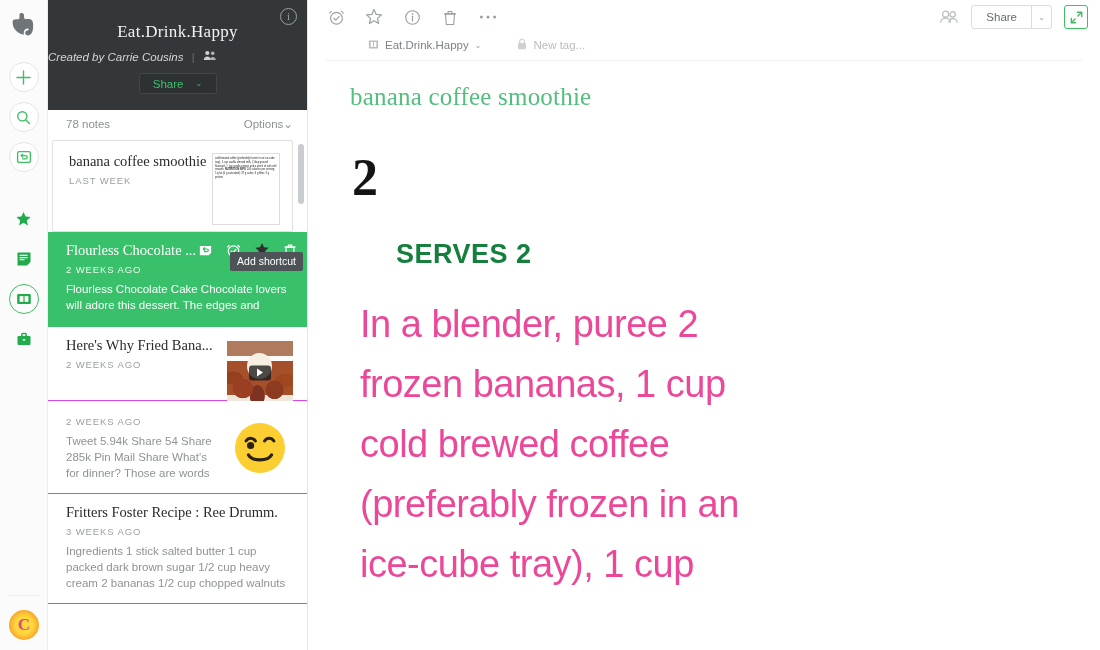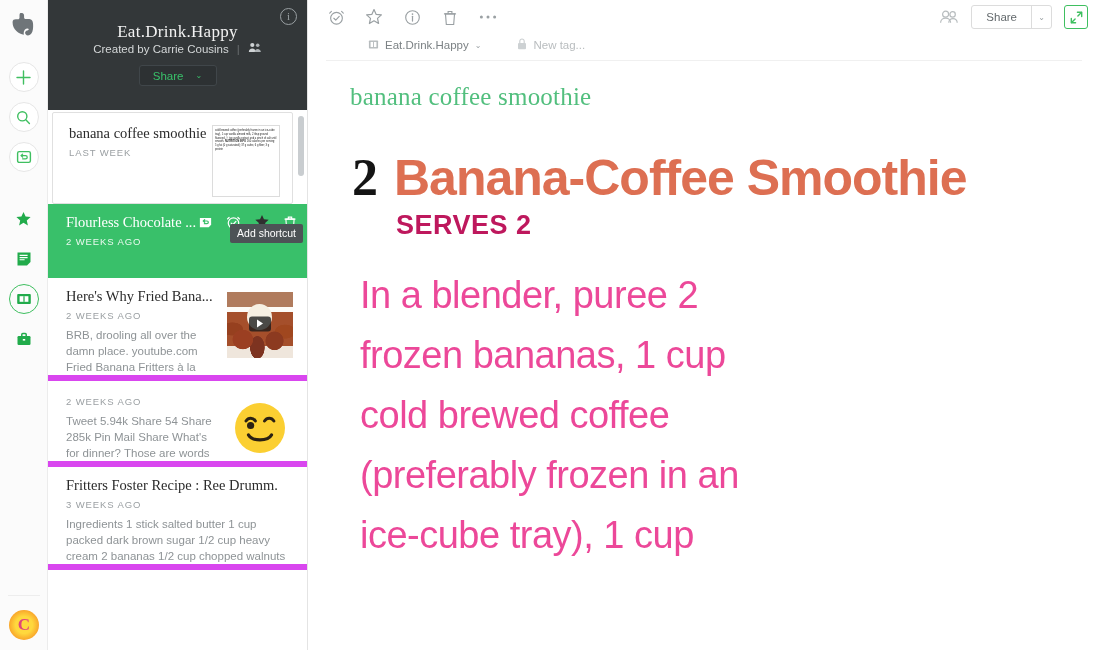--- a/index.html
+++ b/index.html
@@ -62,43 +62,43 @@
     width: 17px; height: 17px; border-radius: 50%;
     border: 1.4px solid #9aa0a3; color: #9aa0a3;
     font-size: 11px; line-height: 14px; text-align: center;
     font-family: "Liberation Serif", serif; cursor: pointer;
   }
   .nb-title {
     font-family: "Liberation Serif", serif;
     font-size: 17px; color: #f2f2f2; letter-spacing: .3px;
   }
   .nb-sub {
-    margin-top: 0; font-size: 11.5px; color: #d4d7d8;
-    display: flex; align-items: center; justify-content: center; gap: 8px;
+    margin-top: 8px; font-size: 11.5px; color: #d4d7d8;
+    display: flex; align-items: center; justify-content: flex-start; gap: 8px; font-style: italic;
   }
   .nb-sub .pipe { color: #6a6e70; }
   .nb-share {
     margin: 10px auto 0; width: 78px; height: 21px;
     background: #2d3133; border: 1px solid #40464a; border-radius: 3px;
     display: flex; align-items: center; justify-content: center;
     color: #39c06a; font-size: 11.5px; cursor: pointer; gap: 12px;
   }
   .nb-share .caret { font-size: 8px; }
 
   .list-toolbar {
     height: 28px; display: flex; align-items: center;
     justify-content: space-between; padding: 0 14px 0 18px;
     font-size: 11.5px; color: #8d9295; flex: 0 0 28px;
   }
   .list-toolbar .opt { cursor: pointer; }
 
   .notes { flex: 1 1 auto; position: relative; overflow: hidden; }
   .note {
     position: relative; background: #fff;
-    padding: 10px 14px 0 18px; border-bottom: 6px solid #d946ef;
+    padding: 10px 14px 12px 18px; border-bottom: 1px solid #d946ef;
     cursor: pointer; min-height: 74px;
   }
   .note.active-card {
     border: 1px solid #e0e0e0; border-radius: 2px;
     margin: 2px 14px 0 4px; padding: 12px 12px 14px 16px;
     min-height: 92px;
   }
   .note.selected {
     background: #39c06a; border: none; border-radius: 0;
     margin: 0; padding: 10px 10px 14px 18px; color: #fff;
@@ -217,21 +217,21 @@
   .scan-num {
     font-family: "Liberation Serif", serif; font-weight: bold;
     font-size: 52px; line-height: 50px; color: #141414;
   }
   .scan-title {
     font-family: "Liberation Sans", sans-serif; font-weight: bold;
     font-size: 50px; line-height: 51px; color: #dd6f52; letter-spacing: -1px;
   }
   .scan-serves {
     font-family: "Liberation Sans", sans-serif; font-weight: bold;
-    font-size: 27px; letter-spacing: .5px; margin: 6px 0 0 44px; color: #be185d;
+    font-size: 27px; letter-spacing: .5px; margin: 36px 0 0 44px; color: #15803d;
   }
   .scan-body {
     font-family: "Liberation Sans", sans-serif;
     font-size: 38px; line-height: 60px; color: #ec4899; margin: 24px 0 0 8px;
     letter-spacing: -.5px; white-space: pre-line;
   }
 </style>
 </head>
 <body>
 
@@ -310,39 +310,46 @@
             <path d="M6.6 10c0-1.8 1.4-3.1 3.1-3.1s3.1 1.3 3.1 3.1z" fill="#aeb3b6"></path>
           </svg>
         </span>
       </div>
       <div class="nb-share">
         <span>Share</span>
         <span class="caret">⌄</span>
       </div>
     </div>
 
+    <div class="list-toolbar">
+      <span>78 notes</span>
+      <span class="opt">
+        <span>Options</span><span>⌄</span>
+      </span>
+    </div>
 
     <div class="notes">
       <div class="list-scroll"></div>
 
       <div class="note active-card">
         <div class="note-title">banana coffee smoothie</div>
         <div class="note-date">LAST WEEK</div>
         <div class="thumb">
           <div class="thumb-scan">
             <span>cold brewed coffee (preferably frozen in an ice-cube tray), 1 cup vanilla almond milk, 2 tbsp ground flaxseed, ½ tsp vanilla extract and a pinch of salt until smooth.</span>
             <b>NUTRITION INFO</b>
             <span>160 calories per serving; 5 g fat (0 g saturated); 37 g carbs; 6 g fiber; 3 g protein</span>
           </div>
         </div>
       </div>
 
       <div class="note selected">
         <div class="note-title">Flourless Chocolate ...</div>
         <div class="note-date">2 WEEKS AGO</div>
+        <div class="note-snippet">Flourless Chocolate Cake Chocolate lovers will adore this dessert. The edges and</div>
 
         <div class="note-actions">
           <span class="ico">
             <svg width="15" height="15" viewBox="0 0 16 16">
               <path d="M2 3.2h12v7.2l-2.6 2.6H2z" fill="#fff"></path>
               <path d="M5.6 6.4h4a1.4 1.4 0 010 2.8H6.8M5.6 6.4l1.5-1.4M5.6 6.4L7.1 7.8" stroke="#39c06a" stroke-width="1.3" fill="none" stroke-linecap="round" stroke-linejoin="round"></path>
             </svg>
           </span>
           <span class="ico">
             <svg width="15" height="15" viewBox="0 0 16 16">
@@ -362,21 +369,20 @@
               <path d="M1.2 4.4h11.6M5.2 2.2h3.6v2.2H5.2z" stroke="#fff" stroke-width="1.2" fill="none"></path>
             </svg>
           </span>
         </div>
         <div class="tooltip">Add shortcut</div>
       </div>
 
       <div class="note">
         <div class="note-title">Here's Why Fried Bana...</div>
         <div class="note-date">2 WEEKS AGO</div>
-        <div class="note-snippet">BRB, drooling all over the damn place. youtube.com Fried Banana Fritters à  la</div>
         <div class="thumb">
           <div class="thumb-photo">
             <div class="scoop"></div>
             <div class="play">
                 <i></i>
               </div>
           </div>
         </div>
       </div>
 
@@ -485,21 +491,20 @@
         </span>
         <span>New tag...</span>
       </span>
     </div>
 
     <div class="note-heading">banana coffee smoothie</div>
 
     <div class="scan">
       <div class="scan-h1">
         <span class="scan-num">2</span>
-        <span class="scan-title">Banana-Coffee Smoothie</span>
       </div>
       <div class="scan-serves">SERVES 2</div>
       <div class="scan-body">In a blender, puree 2
 frozen bananas, 1 cup
 cold brewed coffee
 (preferably frozen in an
 ice-cube tray), 1 cup</div>
     </div>
   </div>
 </div>

